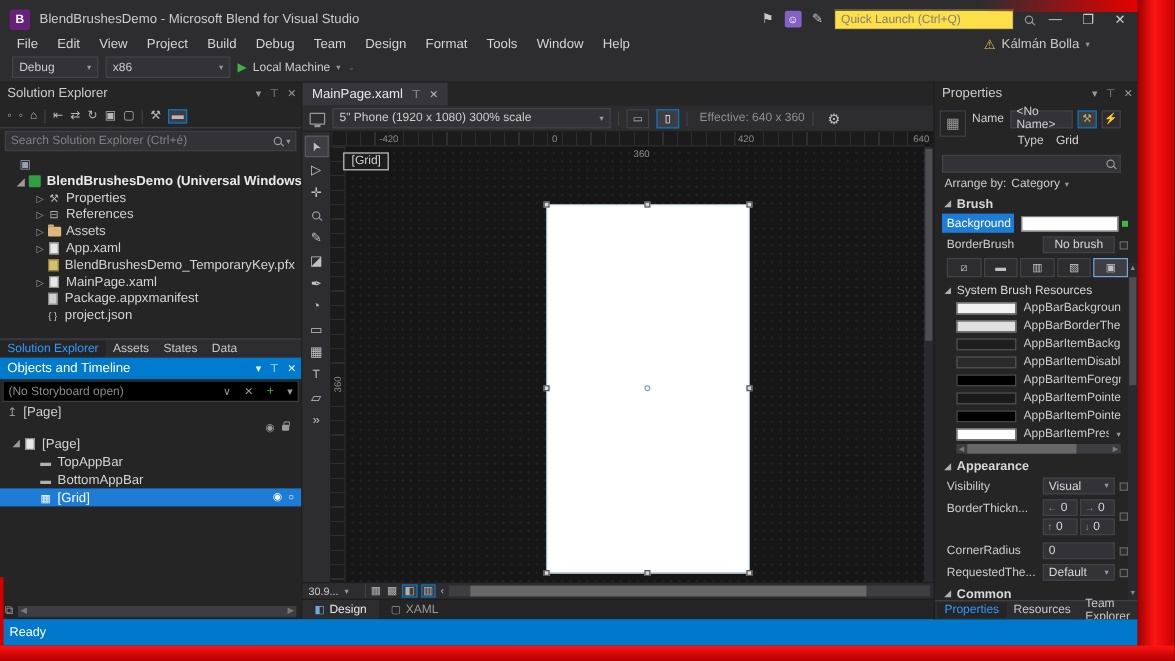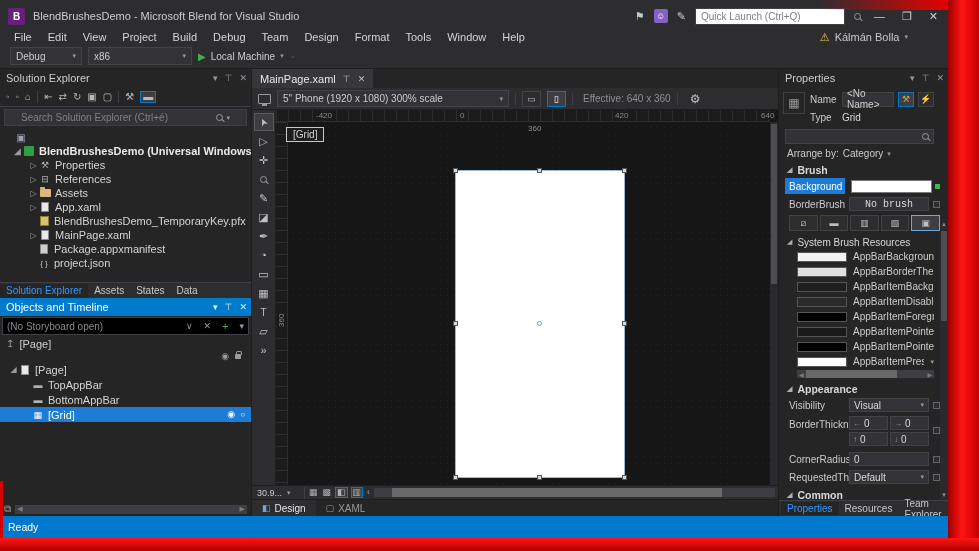--- a/index.html
+++ b/index.html
@@ -22,21 +22,21 @@
 
   
   .titlebar { height:28px; display:flex; align-items:center; padding:4px 6px 0 8px; flex:none; }
   .logo { width:17px; height:17px; background:#68217a; border-radius:2px; color:#fff; font-size:10px; font-weight:bold;
     display:flex; align-items:center; justify-content:center; flex:none; }
   .title-text { margin-left:8px; font-size:11px; color:#cccccc; white-space:nowrap; }
   .tb-right { margin-left:auto; display:flex; align-items:center; gap:9px; }
   .tb-ic { color:#c8c8c8; font-size:11px; line-height:1; cursor:default; }
   .purple-sq { width:14px; height:14px; background:#8661c5; border-radius:2px; color:#fff; font-size:9px;
     display:flex; align-items:center; justify-content:center; }
-  .ql { width:150px; height:17px; background:#ffffff; border:1px solid #3f3f46; color:#7f7f7f;
+  .ql { width:150px; height:17px; background:#fde047; border:1px solid #3f3f46; color:#7f7f7f;
     font-size:10px; display:flex; align-items:center; padding:0 5px; }
   .winbtn { color:#d0d0d0; font-size:11px; padding:0 4px; }
 
   
   .menubar { height:18px; display:flex; align-items:center; padding-left:6px; flex:none; }
   .menu-item { font-size:11px; color:#d4d4d4; padding:0 8px; cursor:default; }
   .user-area { margin-left:auto; display:flex; align-items:center; gap:5px; padding-right:40px; font-size:11px; color:#c8c8c8; }
   .warn { color:#f6c344; font-size:11px; }
 
   
@@ -57,21 +57,21 @@
   .pane-head .spacer { flex:1; }
   .pane-head.active { background:#007acc; color:#ffffff; }
   .pane-head.active .hd-ic { color:#e8f4ff; }
 
   .se-toolbar { height:20px; display:flex; align-items:center; gap:6px; padding:0 6px; flex:none; border-bottom:1px solid #3f3f46; }
   .se-toolbar .ti { color:#b8b8b8; font-size:10px; line-height:1; }
   .ti.boxed { border:1px solid #007acc; padding:0 2px; background:#3e3e42; }
   .vsep { width:1px; height:12px; background:#3f3f46; }
 
   .se-search { height:17px; margin:2px 4px; background:#333337; border:1px solid #3f3f46; display:flex; align-items:center;
-    padding:0 16px; font-size:10px; color:#808080; flex:none; }
+    padding:0 4px; font-size:10px; color:#808080; flex:none; }
   .mag { width:7px; height:7px; border:1px solid #999; border-radius:50%; position:relative; flex:none; }
   .mag::after { content:''; position:absolute; width:4px; height:1px; background:#999; transform:rotate(45deg); right:-3px; bottom:-1px; }
 
   .se-tree { flex:none; padding-top:2px; overflow:hidden; }
   .trow { height:14px; display:flex; align-items:center; font-size:11px; color:#d4d4d4; white-space:nowrap; overflow:hidden; }
   .trow.bold { font-weight:bold; color:#eaeaea; }
   .arrow { width:11px; font-size:8px; color:#9a9a9a; text-align:center; flex:none; }
   .tico { width:12px; height:12px; flex:none; margin-right:4px; display:inline-flex; align-items:center; justify-content:center; font-size:9px; color:#b0b0b0; }
   .i-sol { color:#9b9fb0; font-size:10px; }
   .i-proj { width:10px; height:10px; background:#2f9e44; border-radius:1px; }
@@ -171,27 +171,27 @@
   .sq-btn { width:16px; height:15px; border:1px solid #434346; background:#2d2d30; color:#c8a85a; font-size:9px; display:flex; align-items:center; justify-content:center; flex:none; }
   .sq-btn.active { border-color:#007acc; background:#3e3e42; }
   .bolt { color:#e8c84a; }
   .p-search { height:15px; margin:1px 14px 2px 6px; background:#333337; border:1px solid #434346; display:flex; align-items:center; padding:0 4px; flex:none; }
   .p-search .mag { margin-left:auto; }
   .arrange { height:15px; display:flex; align-items:center; gap:4px; padding:0 14px 0 8px; font-size:10px; color:#cccccc; flex:none; }
   .sec-head { height:14px; display:flex; align-items:center; gap:5px; font-size:10.5px; font-weight:bold; color:#d8d8d8; padding:0 8px; flex:none; margin-top:2px; }
   .exp { font-size:7px; color:#b0b0b0; }
 
   .prow { display:flex; align-items:center; height:16px; margin:1px 8px 1px 10px; font-size:10px; color:#cccccc; flex:none; }
-  .plabel { width:60px; flex:none; white-space:nowrap; overflow:hidden; }
+  .plabel { width:80px; flex:none; white-space:nowrap; overflow:hidden; }
   .pval { flex:1; height:14px; background:#333337; border:1px solid #434346; display:flex; align-items:center; padding:0 4px; color:#d8d8d8; min-width:0; white-space:nowrap; overflow:hidden; }
   .adv { width:7px; height:7px; border:1px solid #666; margin-left:4px; flex:none; background:#2d2d30; }
   .bg-row .bg-label { width:60px; flex:none; background:#1c7cd6; color:#fff; height:16px; display:flex; align-items:center; padding-left:4px; margin-left:-4px; }
   .swatch-white { flex:1; height:13px; background:#fff; border:1px solid #777; }
   .green-dot { width:5px; height:5px; background:#3fba3f; margin-left:3px; flex:none; }
-  .nobrush { justify-content:center;font-family:Liberation Mono, monospace; }
+  .nobrush { justify-content:center; }
   .brush-tabs { display:flex; gap:2px; margin:2px 8px 2px 10px; flex:none; }
   .btab { flex:1; height:16px; border:1px solid #434346; background:#2d2d30; color:#c0c0c0; font-size:9px; display:flex; align-items:center; justify-content:center; }
   .btab.active { border-color:#6da8dc; background:#3e3e42; }
   .res-row { display:flex; align-items:center; height:15px; padding:0 14px 0 18px; gap:6px; flex:none; }
   .res-swatch { width:50px; height:10px; border:1px solid #555; flex:none; }
   .res-name { font-size:10px; color:#cccccc; white-space:nowrap; overflow:hidden; flex:1; }
   .res-hscroll { height:8px; margin:1px 14px 2px 18px; background:#3e3e42; display:flex; align-items:center; flex:none; }
   .res-hscroll .sarr { color:#7a7a7a; font-size:6px; padding:0 2px; }
   .res-hscroll .hthumb { height:8px; background:#686868; flex:1; margin-right:28px; }
 
@@ -560,21 +560,21 @@
         <div class="name-block">
           <div class="nb-icon">▦</div>
           <div class="nb-rows">
             <div class="nb-row">
               <span style="width:28px;">Name</span>
               <div class="nb-input">&lt;No Name&gt;</div>
               <span class="sq-btn active">⚒</span>
               <span class="sq-btn bolt">⚡</span>
             </div>
             <div class="nb-row">
-              <span style="width:28px;">Type</span>
+              <span style="width:28px;margin-left:38px;">Type</span>
               <span style="color:#d8d8d8;">Grid</span>
             </div>
           </div>
         </div>
 
         <div class="p-search">
           <span class="mag"></span>
         </div>
 
         <div class="arrange">

